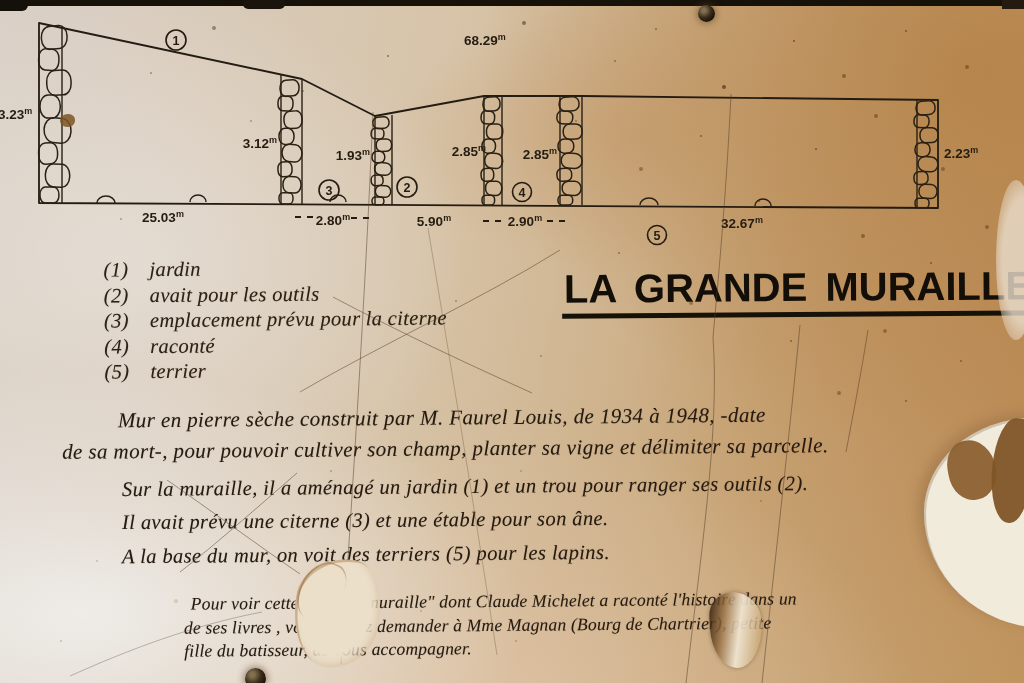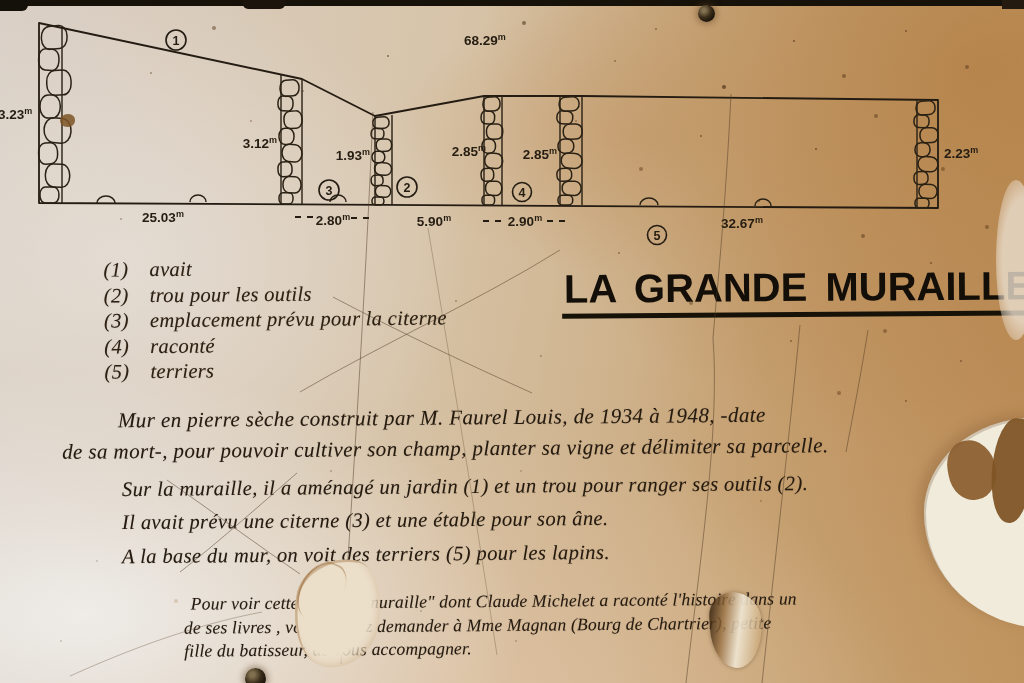--- a/index.html
+++ b/index.html
@@ -166,37 +166,37 @@
     </g>
     <g>
       <circle cx="657" cy="227" r="9.5" fill="none" stroke="#241c12" stroke-width="1.6"></circle>
       <text class="marker-num" x="657" y="231.5" text-anchor="middle">5</text>
     </g>
   </svg>
 
   <div class="legend">
     <div class="legend-row">
       <span class="legend-num">(1)</span>
-      <span>avait</span>
+      <span>jardin</span>
     </div>
     <div class="legend-row">
       <span class="legend-num">(2)</span>
-      <span>trou pour les outils</span>
+      <span>avait pour les outils</span>
     </div>
     <div class="legend-row">
       <span class="legend-num">(3)</span>
       <span>emplacement prévu pour la citerne</span>
     </div>
     <div class="legend-row">
       <span class="legend-num">(4)</span>
       <span>raconté</span>
     </div>
     <div class="legend-row">
       <span class="legend-num">(5)</span>
-      <span>terriers</span>
+      <span>terrier</span>
     </div>
   </div>
 
   <div class="title">LA GRANDE MURAILLE</div>
 
   <div class="p1 bodytext">
     <div class="indent">Mur en pierre sèche construit par M. Faurel Louis, de 1934 à 1948, -date</div>
     <div>de sa mort-, pour pouvoir cultiver son champ, planter sa vigne et délimiter sa parcelle.</div>
   </div>
   <div class="pline p2 bodytext">Sur la muraille, il a aménagé un jardin (1) et un trou pour ranger ses outils (2).</div>

